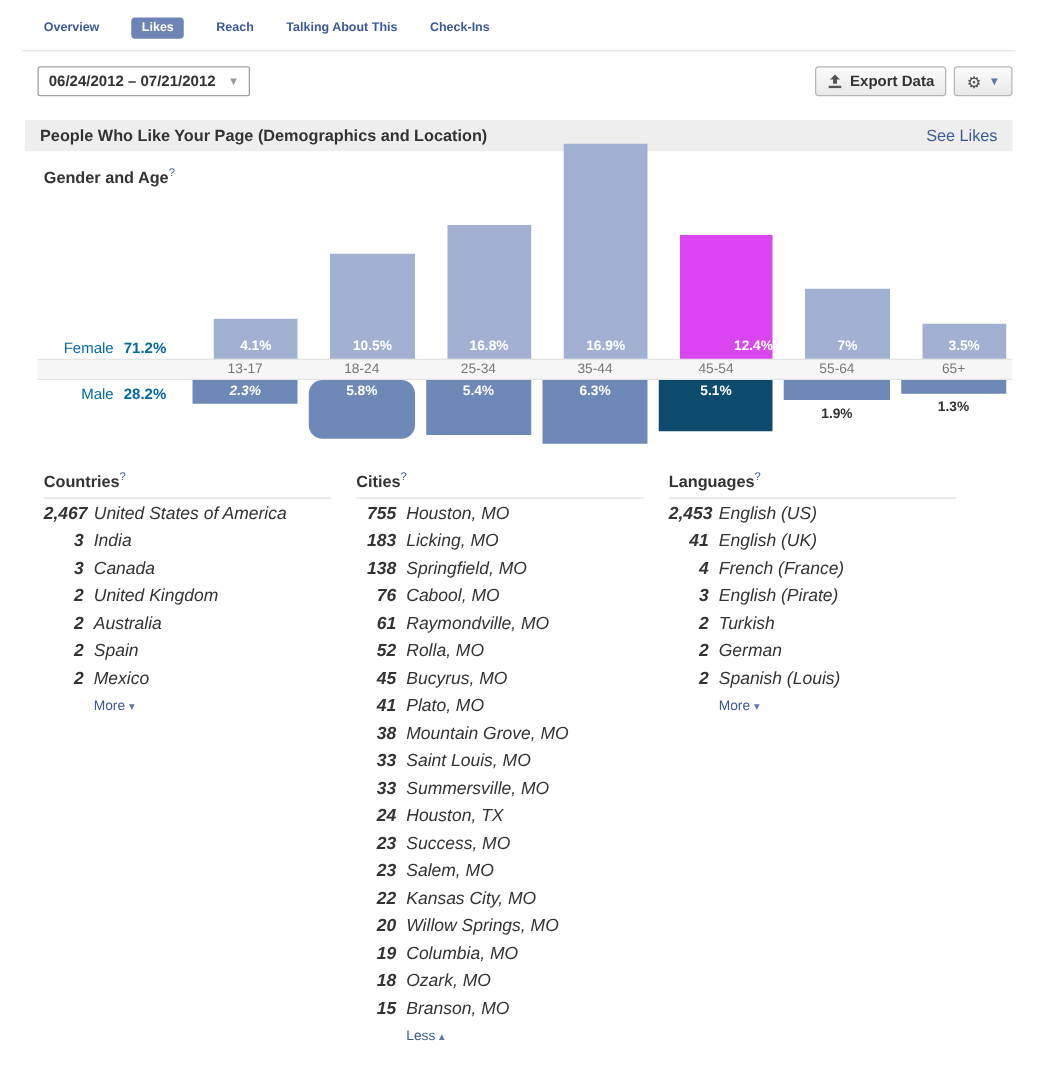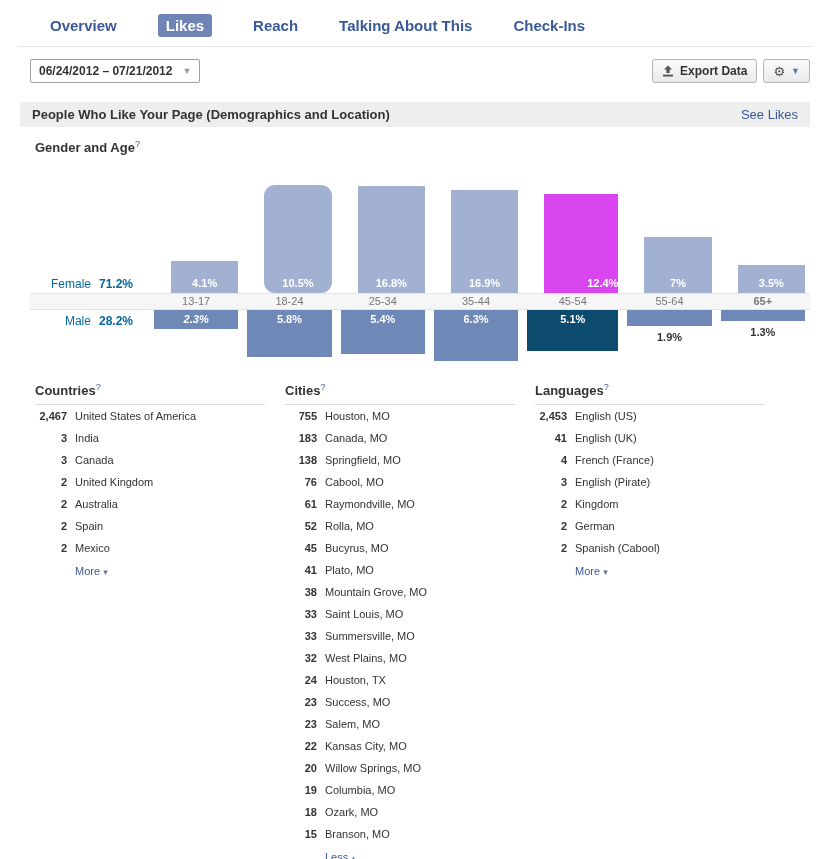--- a/index.html
+++ b/index.html
@@ -2,21 +2,21 @@
 <html><head>
 <meta charset="utf-8">
 <style>
   * { margin:0; padding:0; box-sizing:border-box; }
   html,body { width:830px; height:859px; background:#fff; overflow:hidden;
     font-family:"Liberation Sans","DejaVu Sans",sans-serif; color:#333; }
   a { text-decoration:none; cursor:pointer; }
 
   
   .nav { padding:14px 20px 0 35px; display:flex; align-items:center; gap:26px; }
-  .nav-item { font-size:15px; font-weight:bold; color:#3b5998;margin-left:15px; }
+  .nav-item { font-size:10px; font-weight:bold; color:#3b5998; }
   .nav-item.selected { background:#6d84b4; color:#fff; padding:3px 8px; border-radius:3px; }
   .nav-divider { height:1px; background:#e5e5e5; margin:9px 18px 0 18px; }
 
   
   .toolbar { margin:12px 20px 0 30px; display:flex; align-items:center; }
   .date-select { display:inline-flex; align-items:center; gap:10px; height:24px;
     padding:0 8px; background:#fff; border:1px solid #9f9f9f; border-radius:2px;
     font-size:12px; font-weight:bold; color:#333; cursor:pointer; }
   .date-caret { color:#9a9a9a; font-size:9px; }
   .toolbar-right { margin-left:auto; display:flex; gap:6px; }
@@ -56,21 +56,21 @@
     padding-right:12px; font-size:12px; color:#0369a1; }
   .lcell.lmale { align-items:flex-start; padding-top:4px; }
   .lcell .tot { font-weight:bold; margin-left:8px; }
   .lcell.lfemale { padding-bottom:2px; }
 
   
   .lists { margin:14px 20px 0 35px; display:flex; }
   .list-col { width:250px; }
   .list-title { font-size:13px; font-weight:bold; color:#333; }
   .list-rule { height:1px; background:#ddd; margin:5px 20px 0 0; }
-  .list-row { display:flex; line-height:22px; font-size:11px; }
+  .list-row { display:flex; line-height:22px; font-size:14px;font-style:italic; }
   .list-row:first-of-type { margin-top:2px; }
   .cnt { width:32px; text-align:right; font-weight:bold; color:#333; flex:none; }
   .nm { margin-left:8px; color:#333; }
   .more-link { display:inline-block; margin:6px 0 0 40px; font-size:11px; color:#3b5998; }
   .tri { font-size:9px; color:#5f77a8; }
 </style>
 </head>
 <body>
 
 <div class="nav">
@@ -124,43 +124,43 @@
           <span class="pct">4.1%</span>
         </div>
       </div>
       <div class="bcell" style="grid-column: 2;">13-17</div>
       <div class="mcell" style="grid-column: 2;">
         <div class="bar mbar" style="height: 18.4px; background: rgb(110, 136, 183); font-style: italic;">
           <span class="pct">2.3%</span>
         </div>
       </div>
       <div class="fcell" style="grid-column: 3;">
-        <div class="bar fbar" style="height: 108px; background: rgb(162, 177, 210); border-radius: 11px;">
+        <div class="bar fbar" style="height: 84px; background: rgb(162, 177, 210);">
           <span class="pct">10.5%</span>
         </div>
       </div>
       <div class="bcell" style="grid-column: 3;">18-24</div>
       <div class="mcell" style="grid-column: 3;">
-        <div class="bar mbar" style="height: 46.4px; background: rgb(110, 136, 183);">
+        <div class="bar mbar" style="height: 46.4px; background: rgb(110, 136, 183); border-radius: 11px;">
           <span class="pct">5.8%</span>
         </div>
       </div>
       <div class="fcell" style="grid-column: 4;">
         <div class="bar fbar" style="height: 107px; background: rgb(162, 177, 210);">
           <span class="pct">16.8%</span>
         </div>
       </div>
       <div class="bcell" style="grid-column: 4;">25-34</div>
       <div class="mcell" style="grid-column: 4;">
         <div class="bar mbar" style="height: 43.2px; background: rgb(110, 136, 183);">
           <span class="pct">5.4%</span>
         </div>
       </div>
       <div class="fcell" style="grid-column: 5;">
-        <div class="bar fbar" style="height: 103px; background: rgb(162, 177, 210);">
+        <div class="bar fbar" style="height: 172px; background: rgb(162, 177, 210);">
           <span class="pct">16.9%</span>
         </div>
       </div>
       <div class="bcell" style="grid-column: 5;">35-44</div>
       <div class="mcell" style="grid-column: 5;">
         <div class="bar mbar" style="height: 50.4px; background: rgb(110, 136, 183);">
           <span class="pct">6.3%</span>
         </div>
       </div>
       <div class="fcell" style="grid-column: 6;">
@@ -182,21 +182,21 @@
       <div class="bcell" style="grid-column: 7;">55-64</div>
       <div class="mcell" style="grid-column: 7;">
         <div class="bar mbar" style="height: 15.2px; background: rgb(110, 136, 183);"></div>
         <span class="pct outside">1.9%</span>
       </div>
       <div class="fcell" style="grid-column: 8;">
         <div class="bar fbar" style="height: 28px; background: rgb(162, 177, 210);">
           <span class="pct">3.5%</span>
         </div>
       </div>
-      <div class="bcell" style="grid-column: 8; font-weight: bold;">65+</div>
+      <div class="bcell" style="grid-column: 8;">65+</div>
       <div class="mcell" style="grid-column: 8;">
         <div class="bar mbar" style="height: 10.4px; background: rgb(110, 136, 183);"></div>
         <span class="pct outside">1.3%</span>
       </div>
     </div>
 </div>
 
 <div class="lists">
     <div class="list-col"><div class="list-title"><span>Countries</span><sup class="help">?</sup></div><div class="list-rule"></div><div class="list-row">
         <span class="cnt">2,467</span>
@@ -218,21 +218,21 @@
         <span class="nm">Spain</span>
       </div><div class="list-row">
         <span class="cnt">2</span>
         <span class="nm">Mexico</span>
       </div><a class="more-link"><span>More </span><span class="tri">▾</span></a></div>
     <div class="list-col"><div class="list-title"><span>Cities</span><sup class="help">?</sup></div><div class="list-rule"></div><div class="list-row">
         <span class="cnt">755</span>
         <span class="nm">Houston, MO</span>
       </div><div class="list-row">
         <span class="cnt">183</span>
-        <span class="nm">Canada, MO</span>
+        <span class="nm">Licking, MO</span>
       </div><div class="list-row">
         <span class="cnt">138</span>
         <span class="nm">Springfield, MO</span>
       </div><div class="list-row">
         <span class="cnt">76</span>
         <span class="nm">Cabool, MO</span>
       </div><div class="list-row">
         <span class="cnt">61</span>
         <span class="nm">Raymondville, MO</span>
       </div><div class="list-row">
@@ -246,23 +246,20 @@
         <span class="nm">Plato, MO</span>
       </div><div class="list-row">
         <span class="cnt">38</span>
         <span class="nm">Mountain Grove, MO</span>
       </div><div class="list-row">
         <span class="cnt">33</span>
         <span class="nm">Saint Louis, MO</span>
       </div><div class="list-row">
         <span class="cnt">33</span>
         <span class="nm">Summersville, MO</span>
-      </div><div class="list-row">
-        <span class="cnt">32</span>
-        <span class="nm">West Plains, MO</span>
       </div><div class="list-row">
         <span class="cnt">24</span>
         <span class="nm">Houston, TX</span>
       </div><div class="list-row">
         <span class="cnt">23</span>
         <span class="nm">Success, MO</span>
       </div><div class="list-row">
         <span class="cnt">23</span>
         <span class="nm">Salem, MO</span>
       </div><div class="list-row">
@@ -288,21 +285,21 @@
         <span class="cnt">41</span>
         <span class="nm">English (UK)</span>
       </div><div class="list-row">
         <span class="cnt">4</span>
         <span class="nm">French (France)</span>
       </div><div class="list-row">
         <span class="cnt">3</span>
         <span class="nm">English (Pirate)</span>
       </div><div class="list-row">
         <span class="cnt">2</span>
-        <span class="nm">Kingdom</span>
+        <span class="nm">Turkish</span>
       </div><div class="list-row">
         <span class="cnt">2</span>
         <span class="nm">German</span>
       </div><div class="list-row">
         <span class="cnt">2</span>
-        <span class="nm">Spanish (Cabool)</span>
+        <span class="nm">Spanish (Louis)</span>
       </div><a class="more-link"><span>More </span><span class="tri">▾</span></a></div>
   </div>
 
 </body></html>

